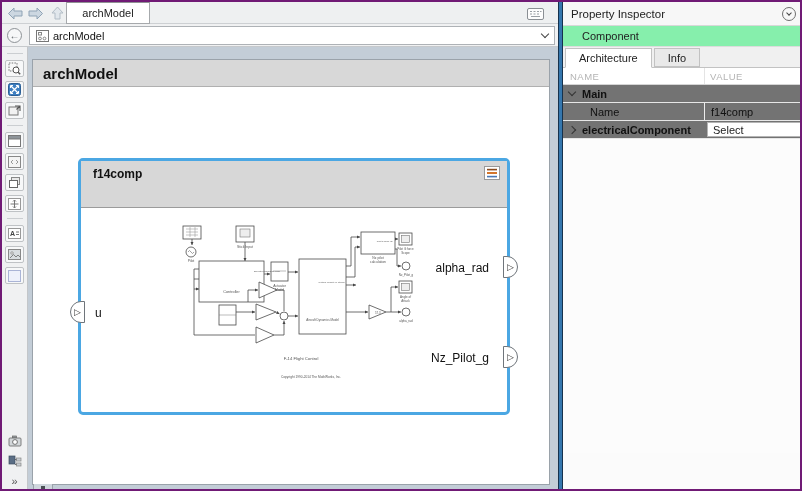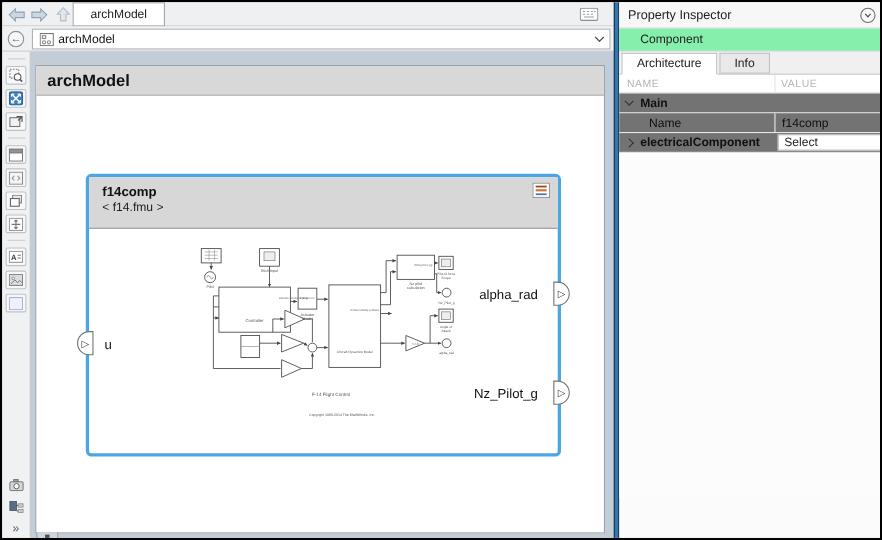--- a/index.html
+++ b/index.html
@@ -1,17 +1,17 @@
 <!DOCTYPE html>
 <html><head>
 <meta charset="utf-8">
 <style>
   * { margin:0; padding:0; box-sizing:border-box; }
   body { background:#888; font-family:"Liberation Sans", sans-serif; }
-  .window{ position:relative; width:802px; height:491px; border:2px solid #000000; background:#eef0f1; overflow:hidden; }
+  .window{ position:relative; width:802px; height:491px; border:2px solid #701a75; background:#eef0f1; overflow:hidden; }
 
   
   .left-area{ position:absolute; left:0; top:0; width:556px; height:487px; }
 
   .tabstrip{ position:absolute; left:0; top:0; width:556px; height:22px; background:#eef0f1; border-bottom:1px solid #cdd0d3; }
   .nav-btn{ position:absolute; top:4px; width:18px; height:14px; display:flex; align-items:center; justify-content:center; cursor:pointer; }
   .doc-tab{ position:absolute; left:64px; top:0; width:84px; height:22px; background:#fff; border:1px solid #a6a9ac; border-top-color:#8f9294; display:flex; align-items:center; justify-content:center; font-size:11px; color:#222; }
   .kbd-btn{ position:absolute; right:14px; top:4px; }
 
   .crumbrow{ position:absolute; left:0; top:22px; width:556px; height:23px; background:#f0f1f2; border-bottom:1px solid #c6c9cc; }
@@ -227,21 +227,20 @@
 
       <div class="canvas-wrap">
         <div class="page">
           <div class="page-header">
             <span class="t">archModel</span>
           </div>
 
           <div class="component">
             <div class="comp-header">
               <div class="comp-name">f14comp</div>
-              <div class="comp-ref">&lt; f14.fmu &gt;</div>
               <div class="fmu-badge">
                 <svg width="16" height="14" viewBox="0 0 16 14">
                   <rect x="0.5" y="0.5" width="15" height="13" fill="#fff" stroke="#999"></rect>
                   <rect x="3" y="2.8" width="10" height="1.6" fill="#8a4a1f"></rect>
                   <rect x="3" y="6" width="10" height="2" fill="#d4762c"></rect>
                   <rect x="3" y="9.8" width="10" height="1.6" fill="#4a77b4"></rect>
                 </svg>
               </div>
             </div>
 

